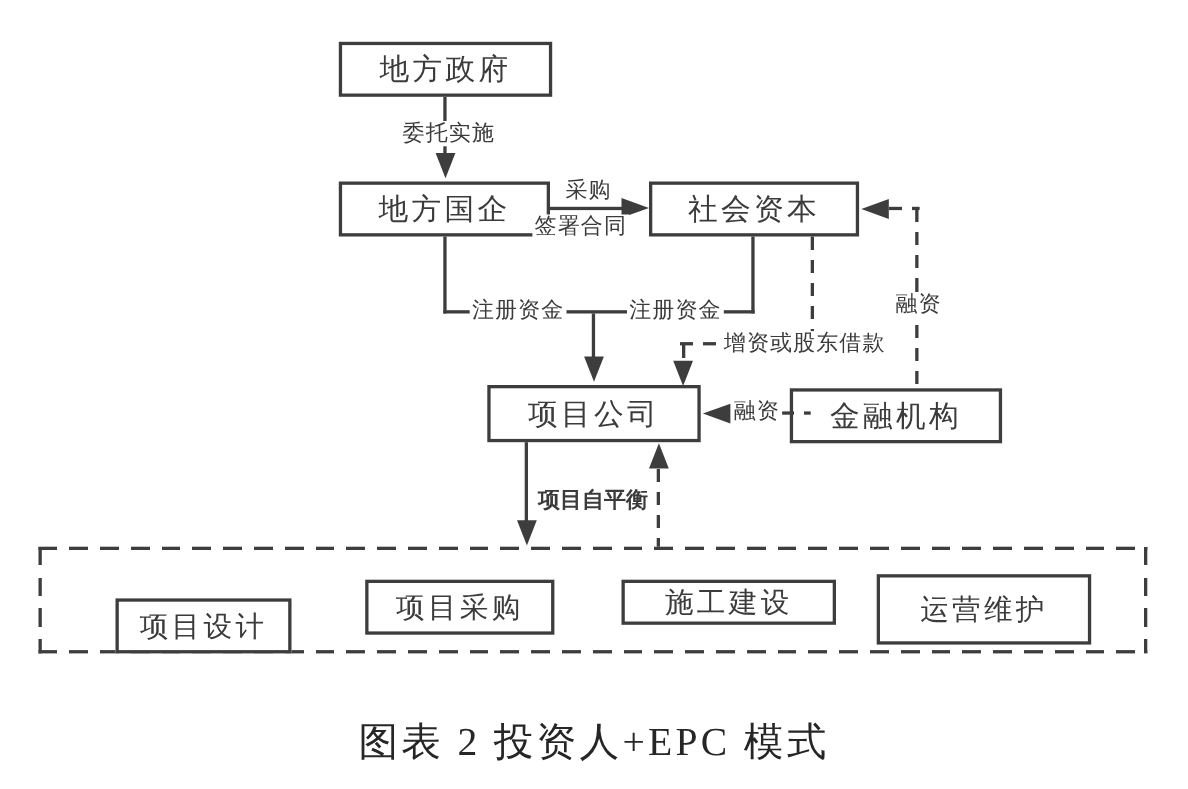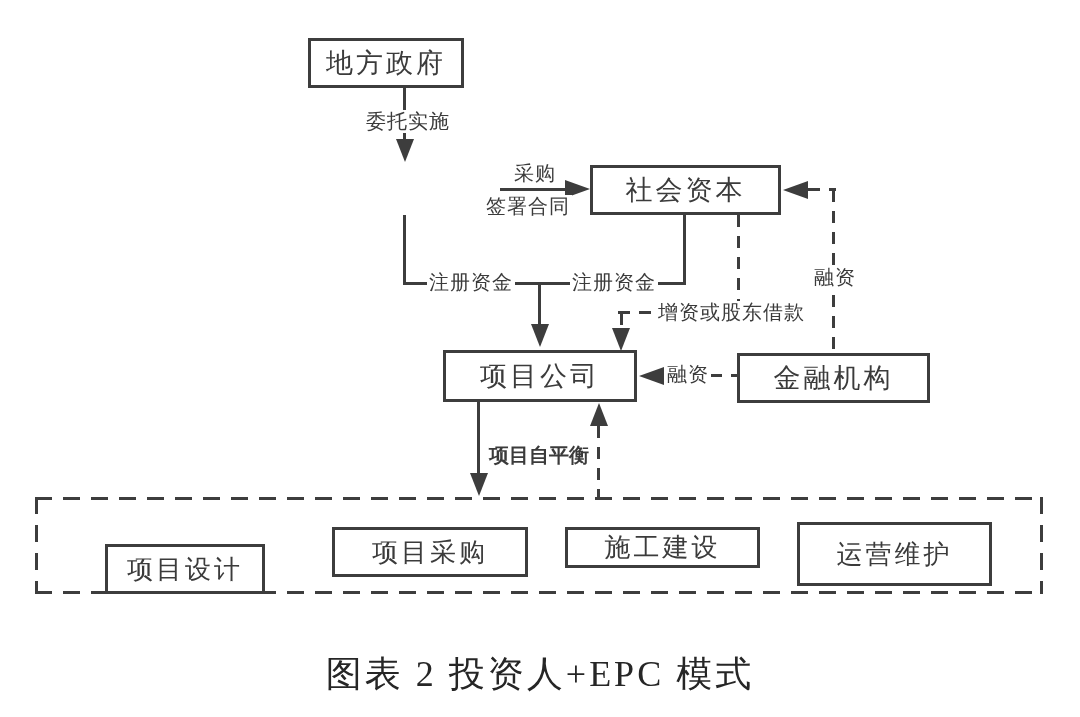--- a/index.html
+++ b/index.html
@@ -53,28 +53,31 @@
     position:absolute;left:0;top:650px;width:100%;text-align:center;
     font-family:"Liberation Serif","DejaVu Serif",serif;
     font-size:36px;color:var(--caption);letter-spacing:3px;white-space:nowrap;
   }
 </style>
 </head>
 <body>
 
 <div id="canvas">
 
-  <div class="nb" style="left:308px;top:38px;width:156px;height:50px;">
+  <div class="nb" style="left:308px;top:38px;width:194px;height:50px;">
     <span>地方政府</span>
   </div>
 
   <div class="sl" style="left:403px;top:88px;width:3px;height:52px;"></div>
   <div class="ah down" style="left:396px;top:139px;"></div>
   <div class="el" style="left:364px;top:110px;">委托实施</div>
 
+  <div class="nb" style="left:308px;top:165px;width:192px;height:50px;">
+    <span>地方国企</span>
+  </div>
 
   <div class="sl" style="left:500px;top:188px;width:68px;height:3px;"></div>
   <div class="ah right" style="left:565px;top:180px;"></div>
   <div class="el" style="left:512px;top:162px;">采购</div>
   <div class="el" style="left:484px;top:195px;">签署合同</div>
 
   <div class="nb" style="left:590px;top:165px;width:191px;height:50px;justify-content:center;">
     <span>社会资本</span>
   </div>
 
@@ -89,21 +92,21 @@
   <div class="dv" style="left:737px;top:215px;height:88px;"></div>
   <div class="dh" style="left:618px;top:311px;width:38px;"></div>
   <div class="el" style="left:656px;top:301px;">增资或股东借款</div>
   <div class="dv" style="left:620px;top:313px;height:18px;"></div>
   <div class="ah down" style="left:612px;top:328px;"></div>
 
   <div class="nb" style="left:443px;top:350px;width:194px;height:52px;">
     <span>项目公司</span>
   </div>
 
-  <div class="nb" style="left:737px;top:353px;width:193px;height:50px;">
+  <div class="nb" style="left:718px;top:353px;width:193px;height:50px;">
     <span>金融机构</span>
   </div>
 
   <div class="dv" style="left:832px;top:190px;height:163px;"></div>
   <div class="dh" style="left:808px;top:188px;width:28px;"></div>
   <div class="ah left" style="left:783px;top:181px;"></div>
   <div class="el" style="left:812px;top:266px;">融资</div>
 
   <div class="dh" style="left:710px;top:374px;width:27px;"></div>
   <div class="el" style="left:665px;top:363px;">融资</div>
@@ -114,21 +117,21 @@
   <div class="el bold" style="left:487px;top:444px;">项目自平衡</div>
 
   <div class="dv" style="left:597px;top:426px;height:71px;"></div>
   <div class="ah up" style="left:590px;top:403px;"></div>
 
   <div class="epc"></div>
 
   <div class="nb" style="left:105px;top:527px;width:160px;height:50px;font-size:26px;margin-top:17px;">
     <span>项目设计</span>
   </div>
-  <div class="nb" style="left:332px;top:527px;width:196px;height:50px;font-size:26px;text-align:right;">
+  <div class="nb" style="left:332px;top:527px;width:172px;height:50px;font-size:26px;text-align:right;">
     <span>项目采购</span>
   </div>
   <div class="nb" style="left:565px;top:527px;width:195px;height:41px;font-size:26px;">
     <span>施工建设</span>
   </div>
   <div class="nb" style="left:797px;top:522px;width:195px;height:64px;font-size:26px;">
     <span>运营维护</span>
   </div>
 
   <div class="caption">图表 2  投资人+EPC 模式</div>

